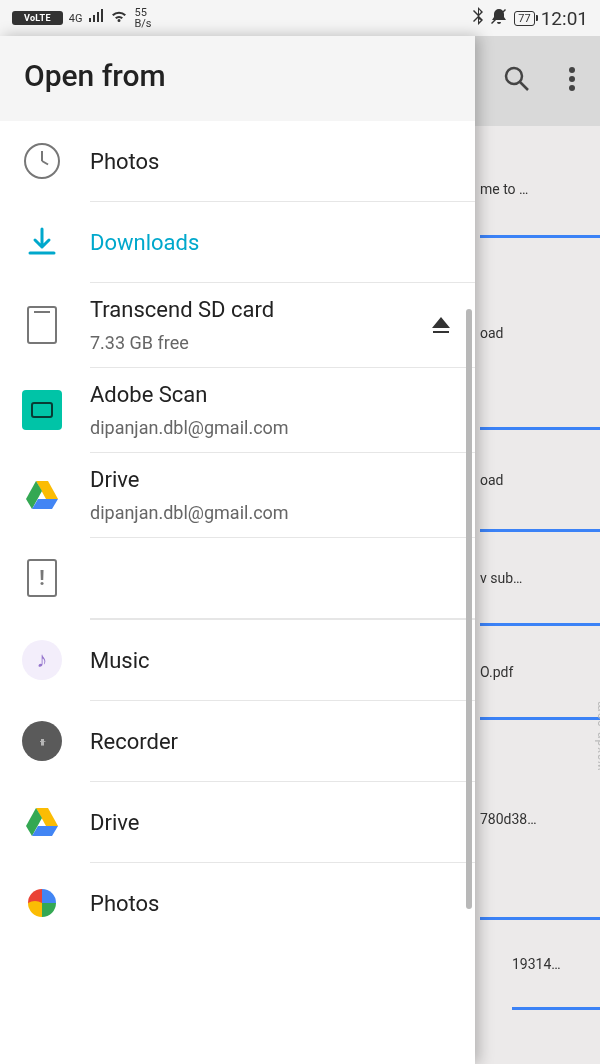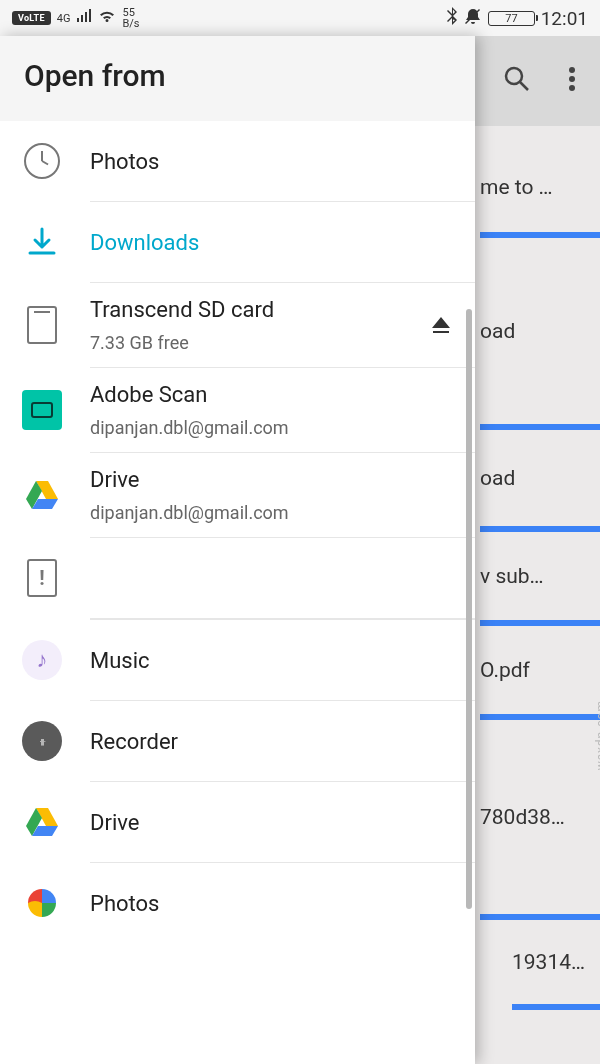--- a/index.html
+++ b/index.html
@@ -20,31 +20,31 @@
       padding: 0 12px;
       font-size: 15px;
       color: #333;
     }
     .sb-left, .sb-right { display: flex; align-items: center; gap: 6px; }
     .volte-badge {
       background: #333;
       color: #fff;
       font-size: 9px;
       font-weight: 700;
-      padding: 2px 6px;
+      padding: 2px 12px;
       border-radius: 3px;
       letter-spacing: 0.3px;
     }
     .sb-small { font-size: 11px; line-height: 1; }
     .sb-stack { display: flex; flex-direction: column; align-items: flex-start; }
     .batt-box {
       border: 1.5px solid #333;
       border-radius: 3px;
       font-size: 11px;
-      padding: 0 16px;
+      padding: 0 3px;
       position: relative;
     }
     .batt-box::after {
       content: '';
       position: absolute;
       right: -4px; top: 3px;
       width: 2px; height: 6px;
       background: #333;
       border-radius: 0 1px 1px 0;
     }
@@ -61,23 +61,23 @@
       align-items: center;
       justify-content: flex-end;
       gap: 36px;
       padding-right: 24px;
     }
     .bg-list { padding-left: 480px; padding-top: 16px; }
     .bg-row {
       height: 96px;
       display: flex;
       align-items: center;
-      border-bottom: 6px solid #3b82f6;
+      border-bottom: 3px solid #3b82f6;
       color: #333;
-      font-size: 21px;
+      font-size: 14px;
       white-space: nowrap;
     }
     
     .drawer {
       position: absolute;
       top: 36px; left: 0;
       width: 475px;
       bottom: 0;
       background: #fff;
       box-shadow: 4px 0 14px rgba(0,0,0,0.25);

